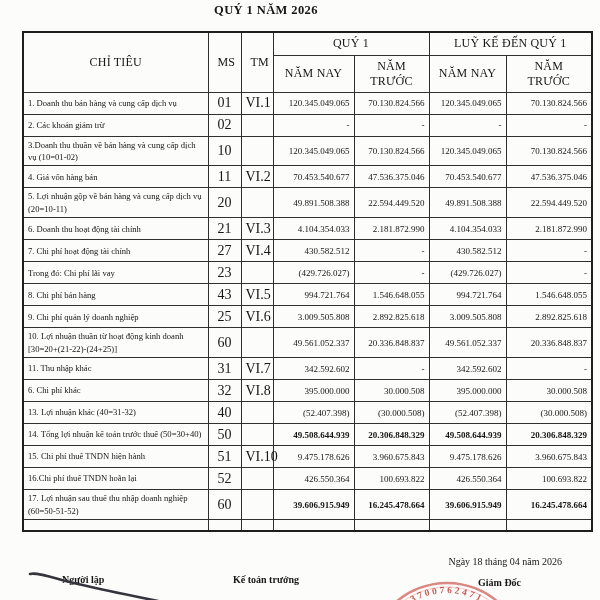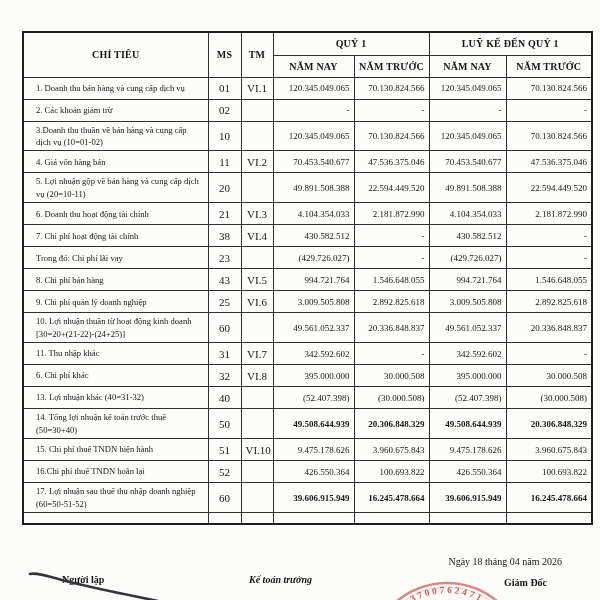--- a/index.html
+++ b/index.html
@@ -14,48 +14,49 @@
     position:absolute; top:3px; left:0; width:532px;
     text-align:center; font-size:12.5px; font-weight:bold; letter-spacing:.4px;
   }
   table.report {
     position:absolute; left:22px; top:31px; width:569px;
     border-collapse:collapse; border:2px solid #1e1e1e;
     table-layout:fixed;
   }
   th, td { border:1px solid #303030; vertical-align:middle; }
   th {
-    font-size:10px; font-weight:bold; text-align:center;
-    padding:3px 1px; letter-spacing:.2px;
+    font-size:12px; font-weight:normal; text-align:center;
+    padding:3px 9px; letter-spacing:.2px;
   }
   thead tr.h1 th { height:23px; }
   thead tr.h2 th { height:22px;text-align:center; }
   td { padding:2px 4px; }
-  .td-label { text-align:left; font-size:8.6px; line-height:1.45; padding-left:12px; }
-  .td-center { text-align:center; font-size:11px; }
+  .td-label { text-align:left; font-size:8.6px; line-height:1.45; padding-left:4px; }
+  .td-center { text-align:center; font-size:14px; }
   .td-num { text-align:right; font-size:9px; white-space:nowrap; padding-right:4px; }
   tbody tr { height:22px; }
   tbody tr.empty-row { height:11px; }
   tbody tr.bold-row .td-num { font-weight:bold; }
   .date-line {
     position:absolute; top:556px; right:38px;
     font-size:10px; font-weight:normal;
   }
   .sig { position:absolute; font-size:10px; font-weight:bold; }
   .sig-nguoi-lap { top:574px; left:62px; }
-  .sig-ke-toan { top:574px; left:249px;font-style:italic; }
-  .sig-giam-doc { top:577px; left:504px; }
+  .sig-ke-toan { top:574px; left:233px; }
+  .sig-giam-doc { top:577px; left:478px; }
   .stamp { position:absolute; top:566px; left:362px; }
   .pen-stroke { position:absolute; top:568px; left:18px; }
 </style>
 </head>
 <body>
 
 <div class="page">
 
+  <div class="title">QUÝ 1 NĂM 2026</div>
 
   <table class="report">
     <colgroup>
       <col style="width:185px">
         <col style="width:33px">
         <col style="width:32px">
       <col style="width:81px">
         <col style="width:75px">
         <col style="width:77px">
         <col style="width:86px">
@@ -125,21 +126,21 @@
           <td class="td-label">6. Doanh thu hoạt động tài chính</td>
           <td class="td-center">21</td>
           <td class="td-center">VI.3</td>
           <td class="td-num">4.104.354.033</td>
           <td class="td-num">2.181.872.990</td>
           <td class="td-num">4.104.354.033</td>
           <td class="td-num">2.181.872.990</td>
         </tr>
         <tr>
           <td class="td-label">7. Chi phí hoạt động tài chính</td>
-          <td class="td-center">38</td>
+          <td class="td-center">27</td>
           <td class="td-center">VI.4</td>
           <td class="td-num">430.582.512</td>
           <td class="td-num">-</td>
           <td class="td-num">430.582.512</td>
           <td class="td-num">-</td>
         </tr>
         <tr>
           <td class="td-label">Trong đó: Chi phí lãi vay</td>
           <td class="td-center">23</td>
           <td class="td-center"></td>

